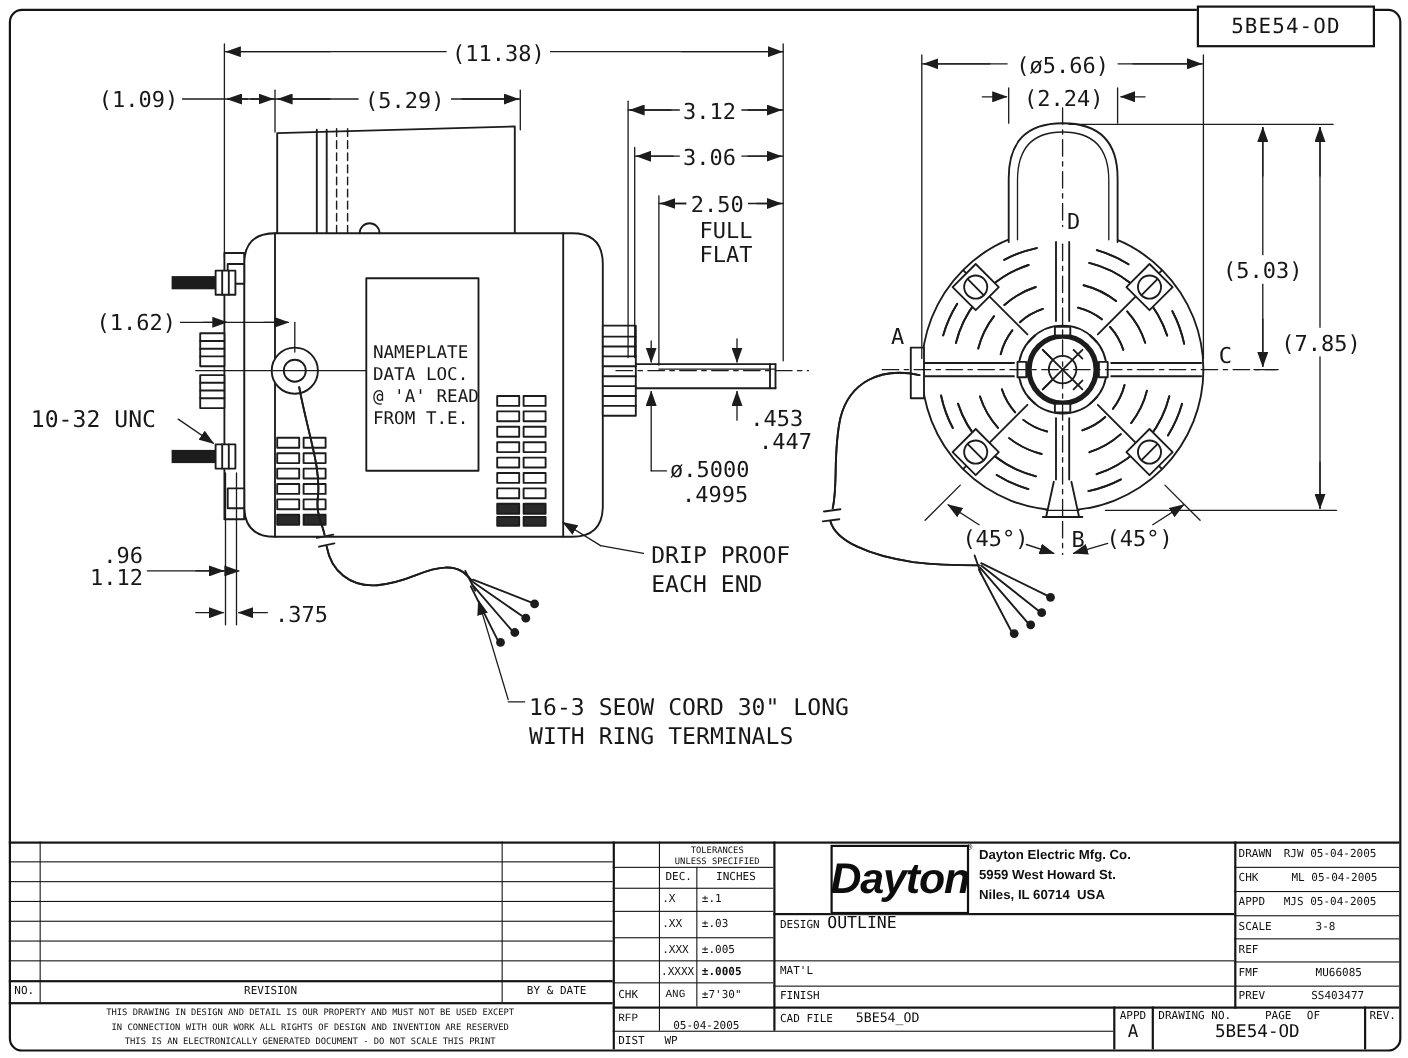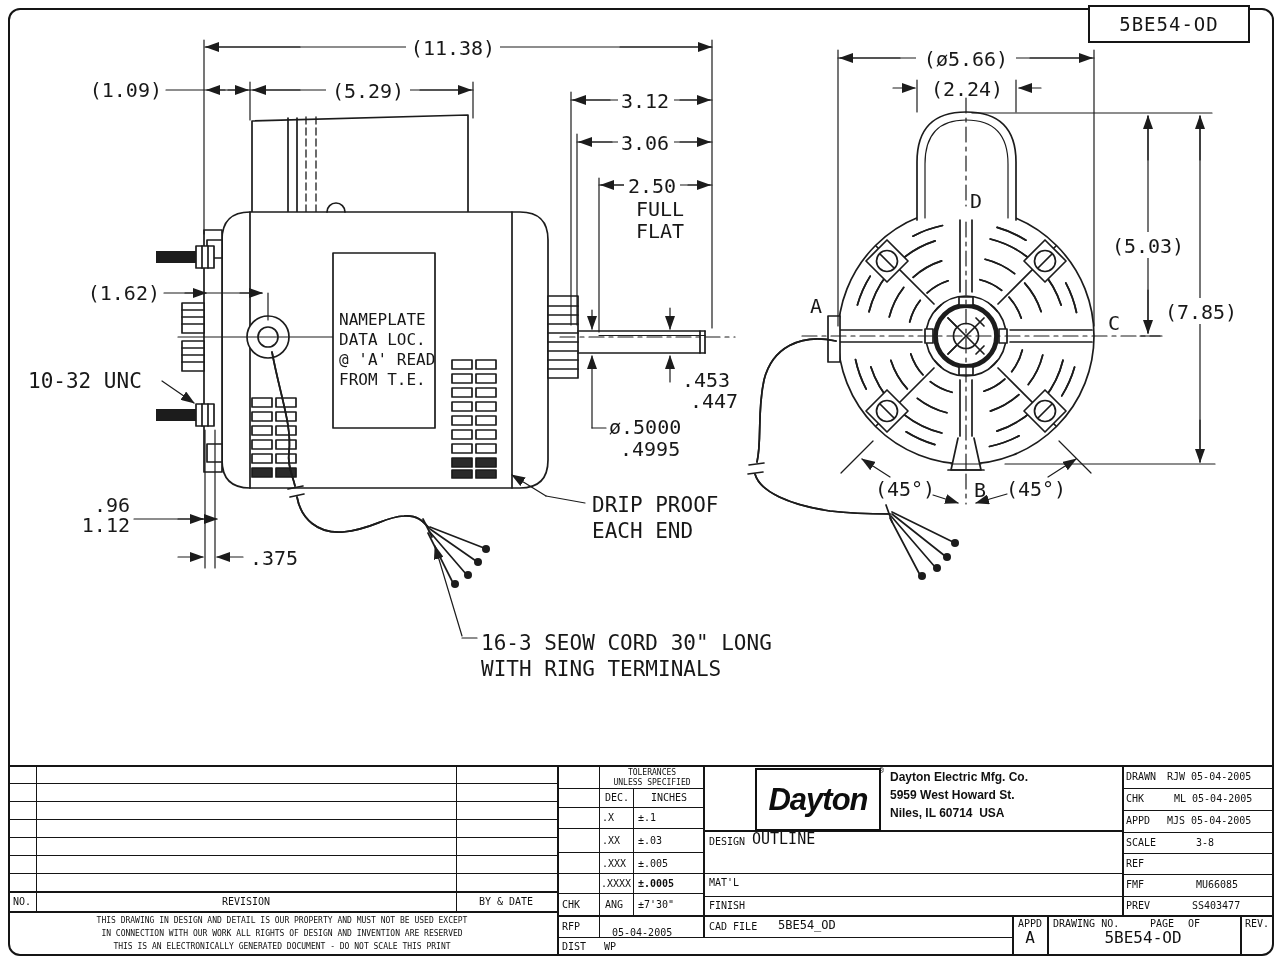--- a/index.html
+++ b/index.html
@@ -31,21 +31,21 @@
   .tb{position:absolute;font-size:10px;line-height:11px;color:#101010;white-space:pre;}
   .tb8{font-size:8px;line-height:9px;}
   .tb12{font-size:12px;}
   .tb15{font-size:15px;}
   .tb16{font-size:16px;}
   .sans{font-family:"Liberation Sans",sans-serif;font-weight:bold;}
   .ctr{transform:translateX(-50%);}
   #logo{position:absolute;left:755px;top:768px;width:122px;height:59px;border:2.6px solid #101010;
         background:#fff;display:flex;align-items:center;justify-content:center;}
   #logo span{font-family:"Liberation Sans",sans-serif;font-weight:bold;font-style:italic;
-        font-size:31px;letter-spacing:-1px;color:#0d0d0d;}
+        font-size:39px;letter-spacing:-1px;color:#0d0d0d;}
 </style>
 </head>
 <body>
 
 <div id="page">
   <div id="border"></div>
   <div id="numbox">5BE54-OD</div>
 
   <svg id="dwg" width="1280" height="765" viewBox="0 0 1280 765">
     <defs>
@@ -515,23 +515,23 @@
     <div class="tb ctr" style="left:669px;top:792px;">INCHES</div>
     <div class="tb" style="left:602px;top:812px;">.X</div>
     <div class="tb" style="left:638px;top:812px;">±.1</div>
     <div class="tb" style="left:602px;top:835px;text-align:center;">.XX</div>
     <div class="tb" style="left:638px;top:835px;">±.03</div>
     <div class="tb" style="left:602px;top:858px;">.XXX</div>
     <div class="tb" style="left:638px;top:858px;">±.005</div>
     <div class="tb" style="left:601px;top:878px;">.XXXX</div>
     <div class="tb" style="left:638px;top:878px;font-weight:bold;">±.0005</div>
     <div class="tb" style="left:562px;top:899px;">CHK</div>
-    <div class="tb" style="left:605px;top:899px;">ANG</div>
+    <div class="tb" style="left:605px;top:899px;font-family:Liberation Mono, monospace;">ANG</div>
     <div class="tb" style="left:638px;top:899px;">±7'30"</div>
-    <div class="tb" style="left:562px;top:921px;">RFP</div>
+    <div class="tb" style="left:562px;top:921px;font-family:Liberation Mono, monospace;">RFP</div>
     <div class="tb" style="left:612px;top:927px;">05-04-2005</div>
     <div class="tb" style="left:562px;top:941px;text-align:right;">DIST</div>
     <div class="tb" style="left:604px;top:941px;">WP</div>
 
     <div id="logo">
         <span>Dayton</span>
       </div>
     <div class="tb tb8" style="left:879px;top:766px;">®</div>
     <div class="tb tb12 sans" style="left:890px;top:772px;">Dayton Electric Mfg. Co.</div>
     <div class="tb tb12 sans" style="left:890px;top:790px;">5959 West Howard St.</div>

